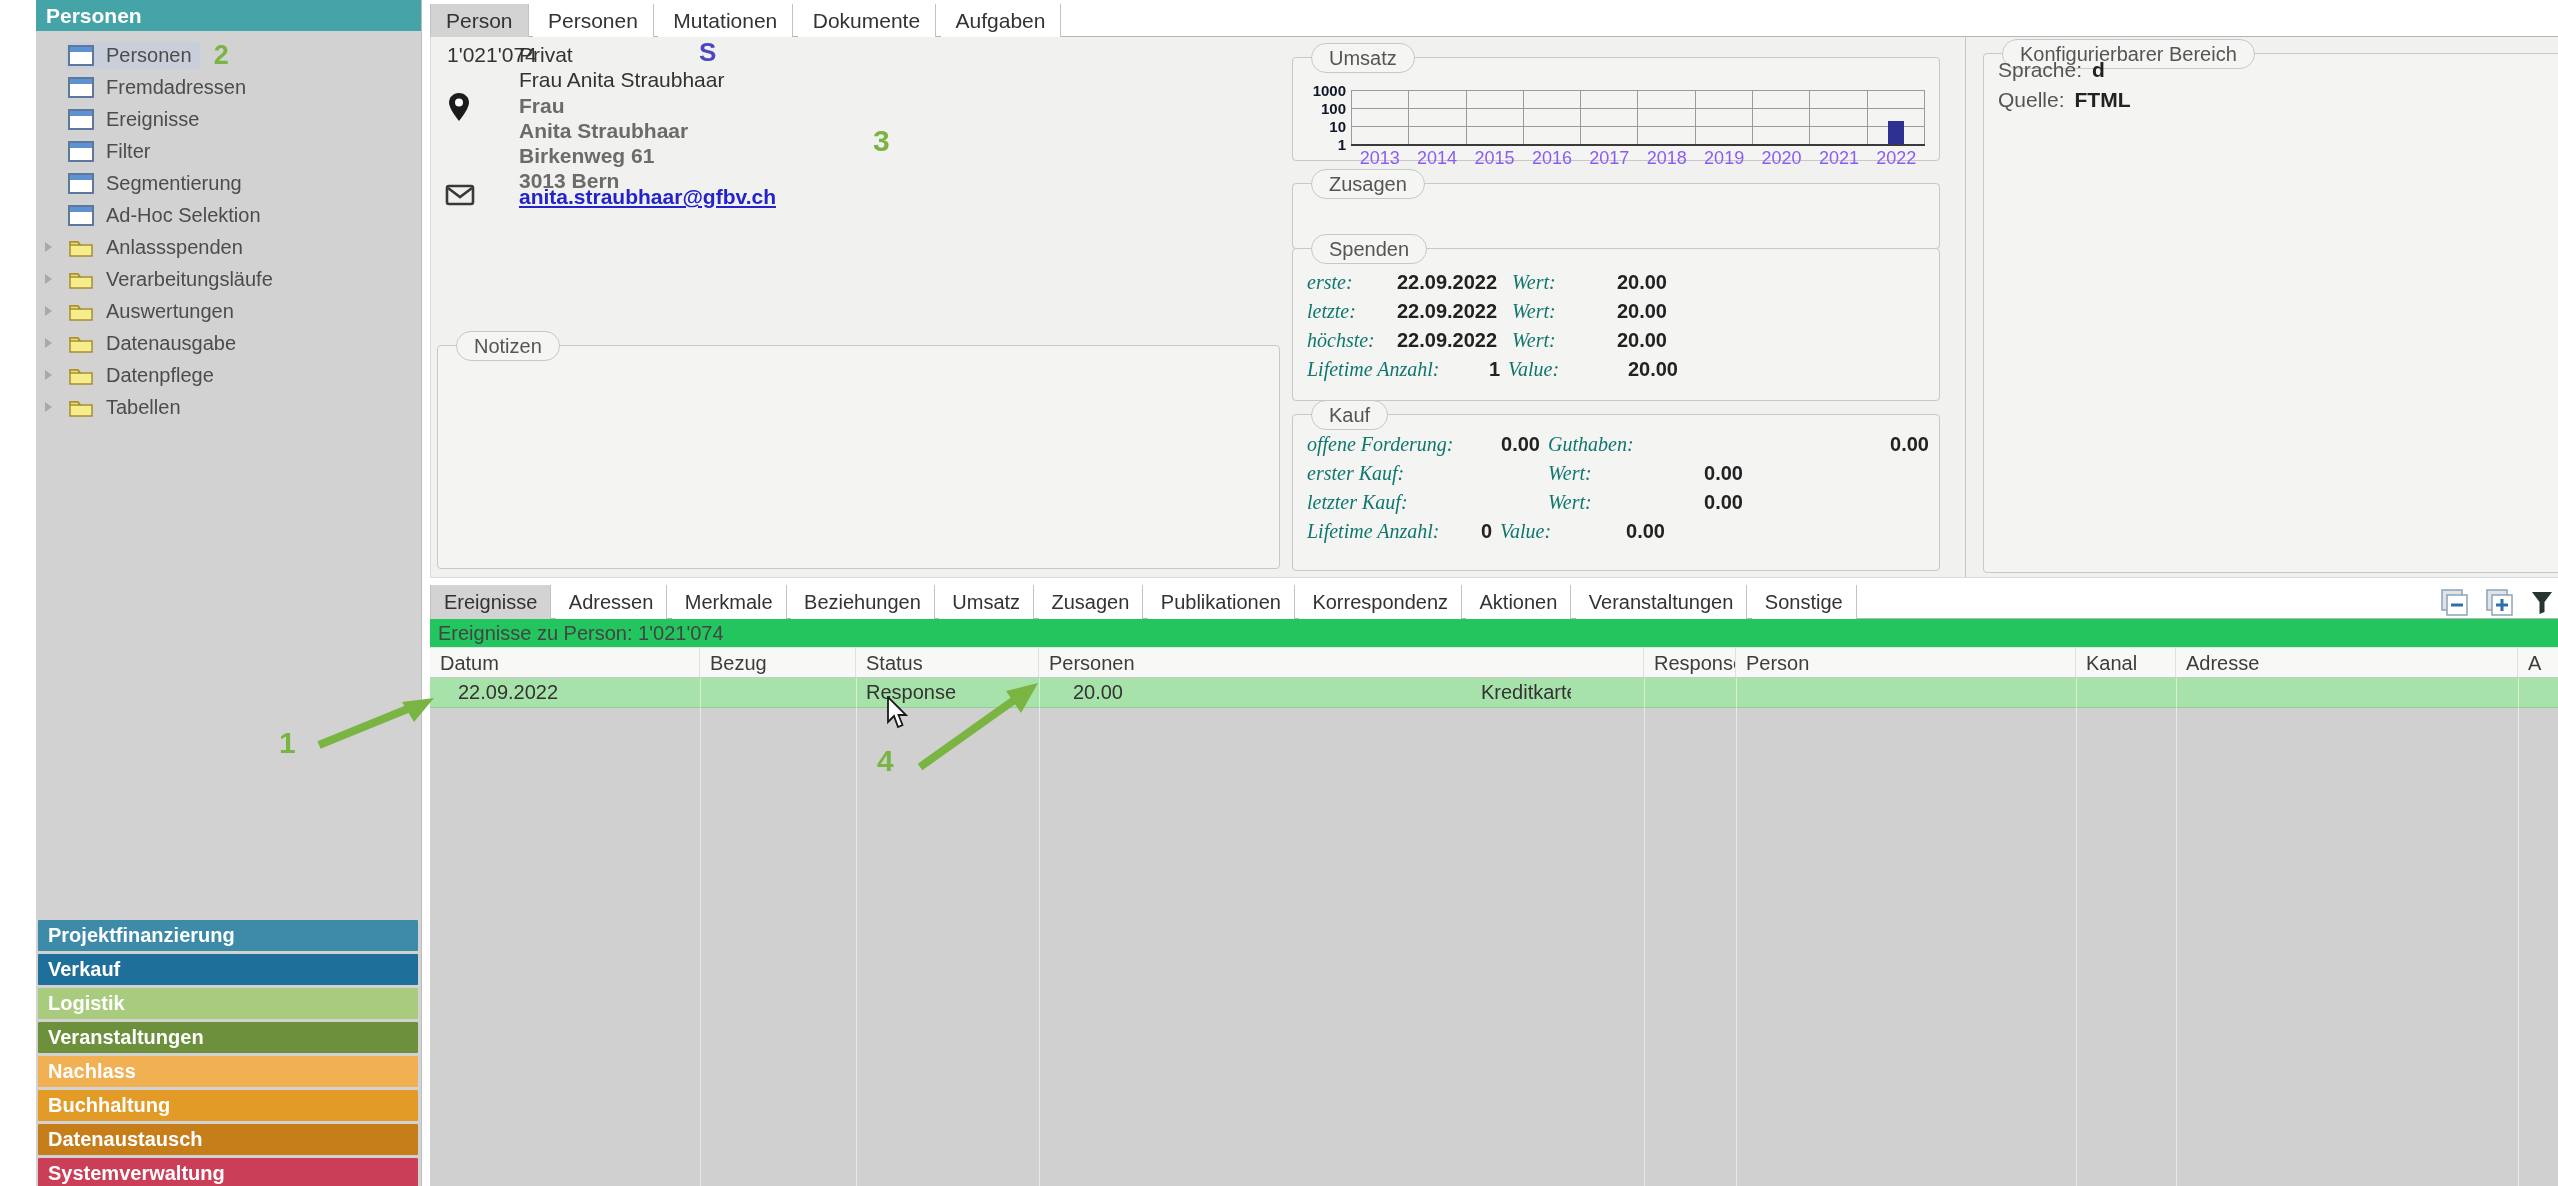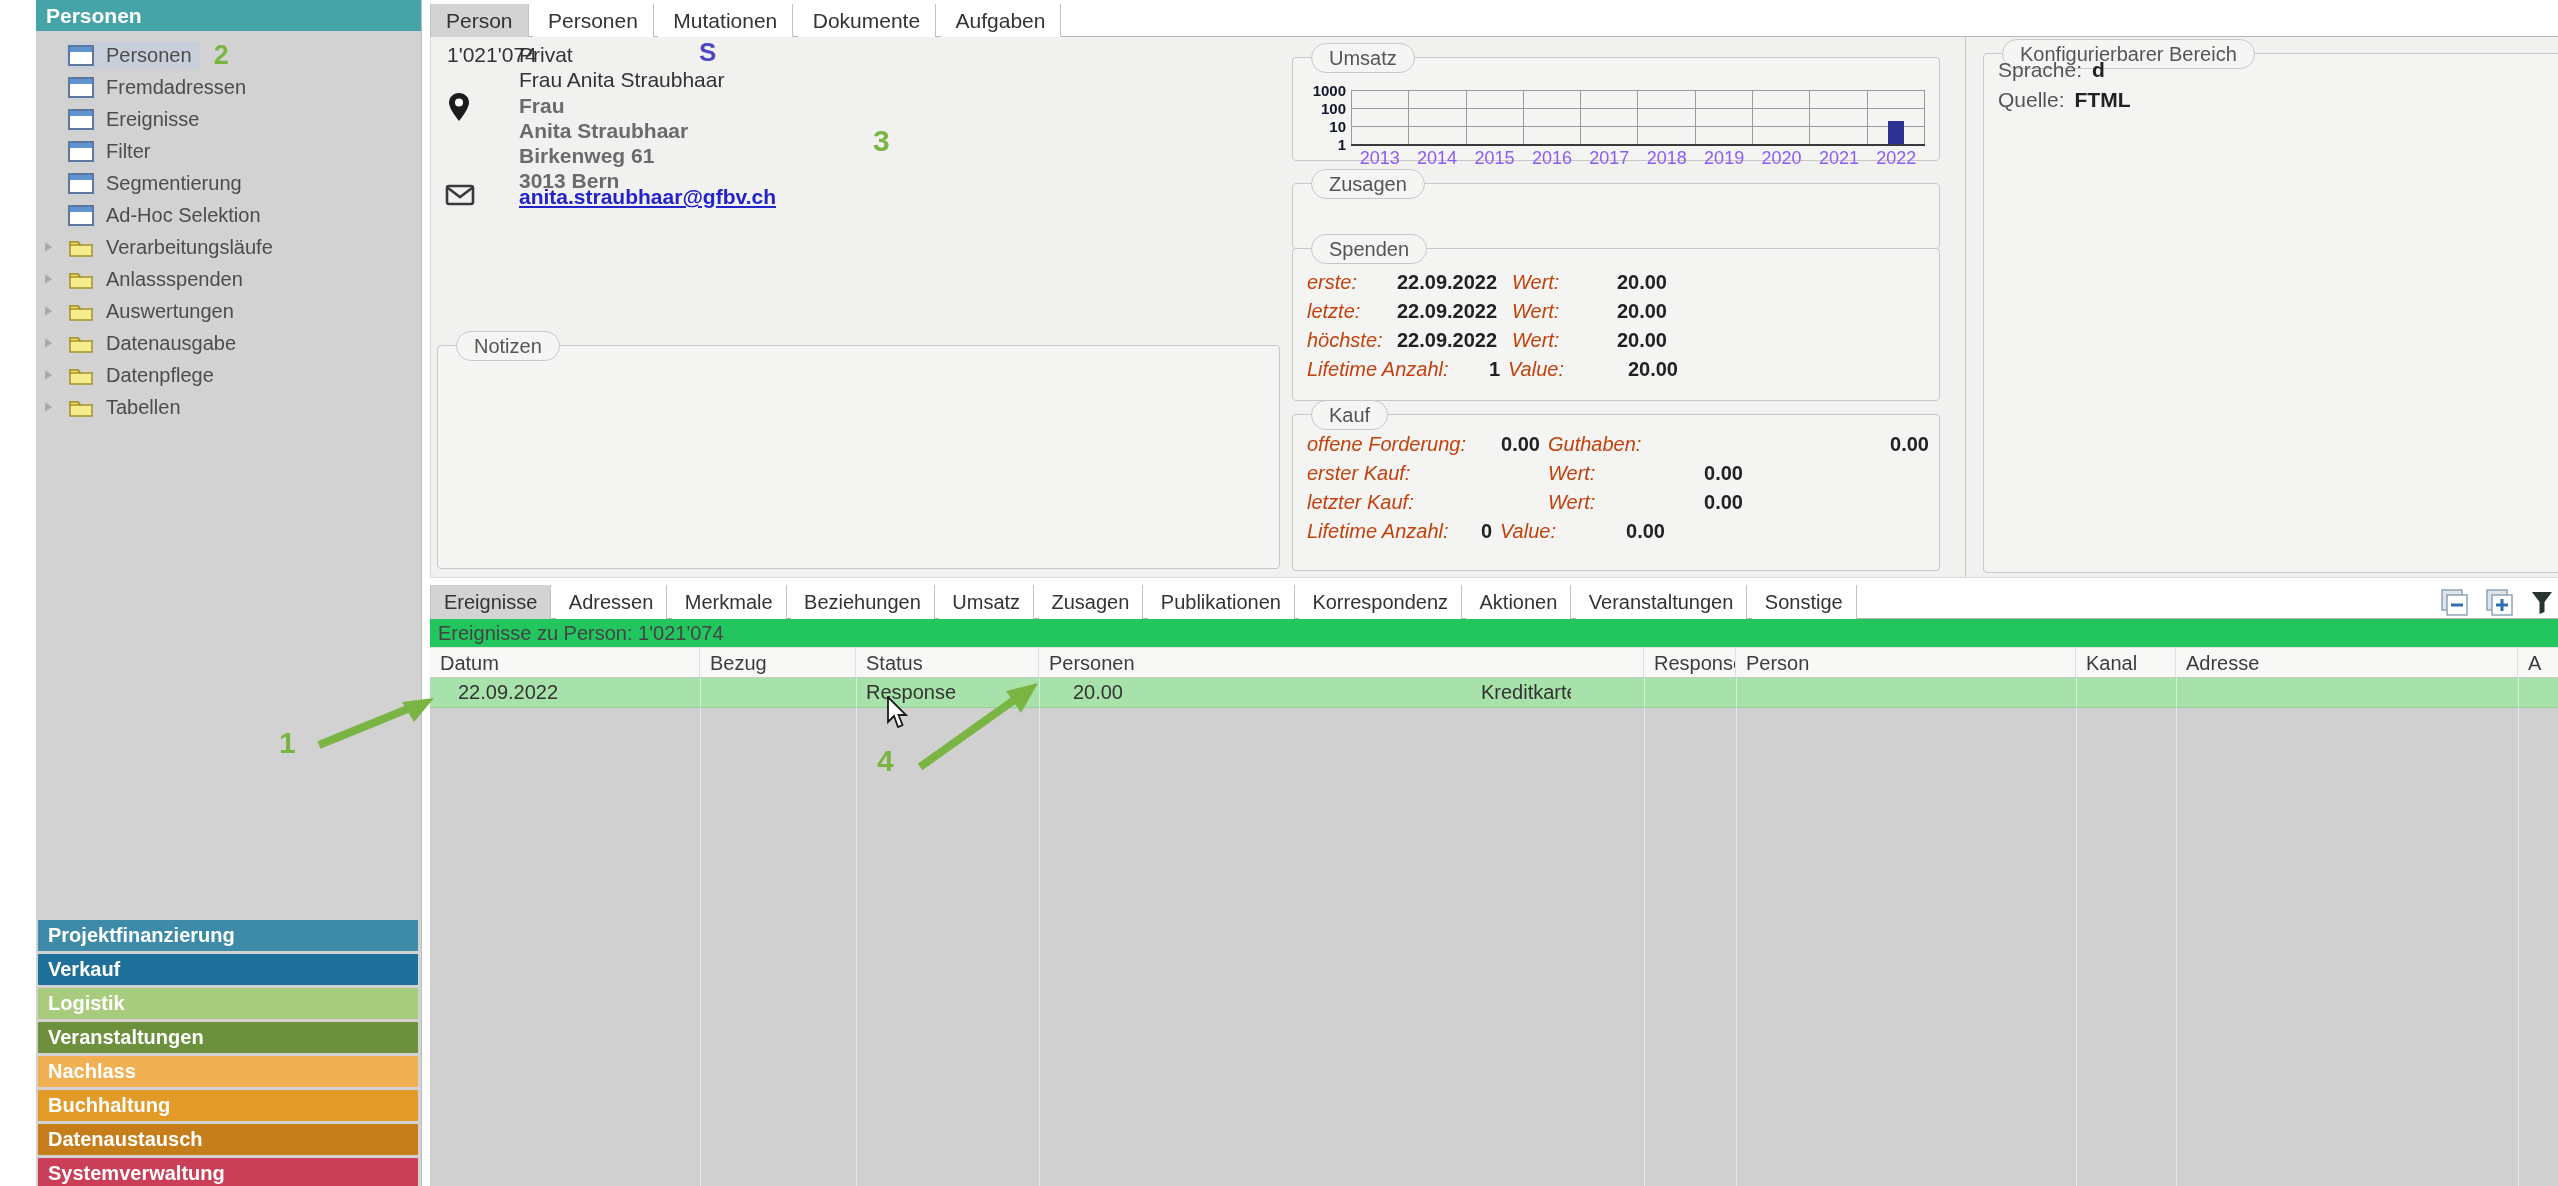--- a/index.html
+++ b/index.html
@@ -59,21 +59,21 @@
   .col { flex:1; border-right:1px solid #9b9b9b; position:relative; }
   .col:first-child { border-left:1px solid #9b9b9b; }
   .bar { position:absolute; bottom:0; left:50%; transform:translateX(-50%); width:16px; background:#2e3191; }
   .ytick { position:absolute; right:100%; margin-right:5px; transform:translateY(-50%); font-size:15px; color:#0f172a; font-weight:bold; }
   .xlabels { position:absolute; left:58px; right:14px; top:90px; display:flex; }
   .xlabels span { flex:1; text-align:center; font-size:18px; color:#8b5cf6; }
 
   
   .stat-rows { position:absolute; left:14px; right:10px; top:22px; }
   .srow { display:flex; align-items:baseline; height:29px; font-size:20px; color:#333; }
-  .lab { font-style:italic; color:#c2410c; }
+  .lab { font-style:italic; color:#0f766e;font-family:Liberation Serif, serif; }
   .bold { font-weight:bold; color:#222; }
   .w90{width:90px} .w115{width:115px} .w55{width:55px} .w100r{width:100px;text-align:right}
   .w175{width:175px} .w18r{width:18px;text-align:right} .w65{width:65px;margin-left:8px} .w105r{width:105px;text-align:right}
   .w185{width:185px} .w48r{width:48px;text-align:right} .w100l{width:100px;margin-left:8px} .w95r{width:95px;text-align:right}
   .w165{width:165px} .w20r{width:20px;text-align:right} .w70l{width:70px;margin-left:8px}
   .flexsp { flex:1; }
   .cfg-row { display:flex; height:30px; font-size:21px; color:#555; align-items:baseline; }
   .cfg-row .bold { margin-left:10px; }
 
   
@@ -167,31 +167,31 @@
         <span class="sb-label">Ad-Hoc Selektion</span>
           </span>
       </li>
       <li class="sb-item">
         <span class="tw"></span>
         <span class="hl">
             <span class="ic"><svg width="26" height="21">
                 <path d="M2 5 L10 5 L12 8 L24 8 L24 19 L2 19 Z" fill="#f6ee8e" stroke="#a6902c" stroke-width="1.5"></path>
                 <path d="M2 5 L10 5 L12 8 L2 8 Z" fill="#efe066" stroke="#a6902c" stroke-width="1.5"></path>
               </svg></span>
+        <span class="sb-label">Anlassspenden</span>
+          </span>
+      </li>
+      <li class="sb-item">
+        <span class="tw"></span>
+        <span class="hl">
+            <span class="ic"><svg width="26" height="21">
+                <path d="M2 5 L10 5 L12 8 L24 8 L24 19 L2 19 Z" fill="#f6ee8e" stroke="#a6902c" stroke-width="1.5"></path>
+                <path d="M2 5 L10 5 L12 8 L2 8 Z" fill="#efe066" stroke="#a6902c" stroke-width="1.5"></path>
+              </svg></span>
         <span class="sb-label">Verarbeitungsläufe</span>
-          </span>
-      </li>
-      <li class="sb-item">
-        <span class="tw"></span>
-        <span class="hl">
-            <span class="ic"><svg width="26" height="21">
-                <path d="M2 5 L10 5 L12 8 L24 8 L24 19 L2 19 Z" fill="#f6ee8e" stroke="#a6902c" stroke-width="1.5"></path>
-                <path d="M2 5 L10 5 L12 8 L2 8 Z" fill="#efe066" stroke="#a6902c" stroke-width="1.5"></path>
-              </svg></span>
-        <span class="sb-label">Anlassspenden</span>
           </span>
       </li>
       <li class="sb-item">
         <span class="tw"></span>
         <span class="hl">
             <span class="ic"><svg width="26" height="21">
                 <path d="M2 5 L10 5 L12 8 L24 8 L24 19 L2 19 Z" fill="#f6ee8e" stroke="#a6902c" stroke-width="1.5"></path>
                 <path d="M2 5 L10 5 L12 8 L2 8 Z" fill="#efe066" stroke="#a6902c" stroke-width="1.5"></path>
               </svg></span>
         <span class="sb-label">Auswertungen</span>

